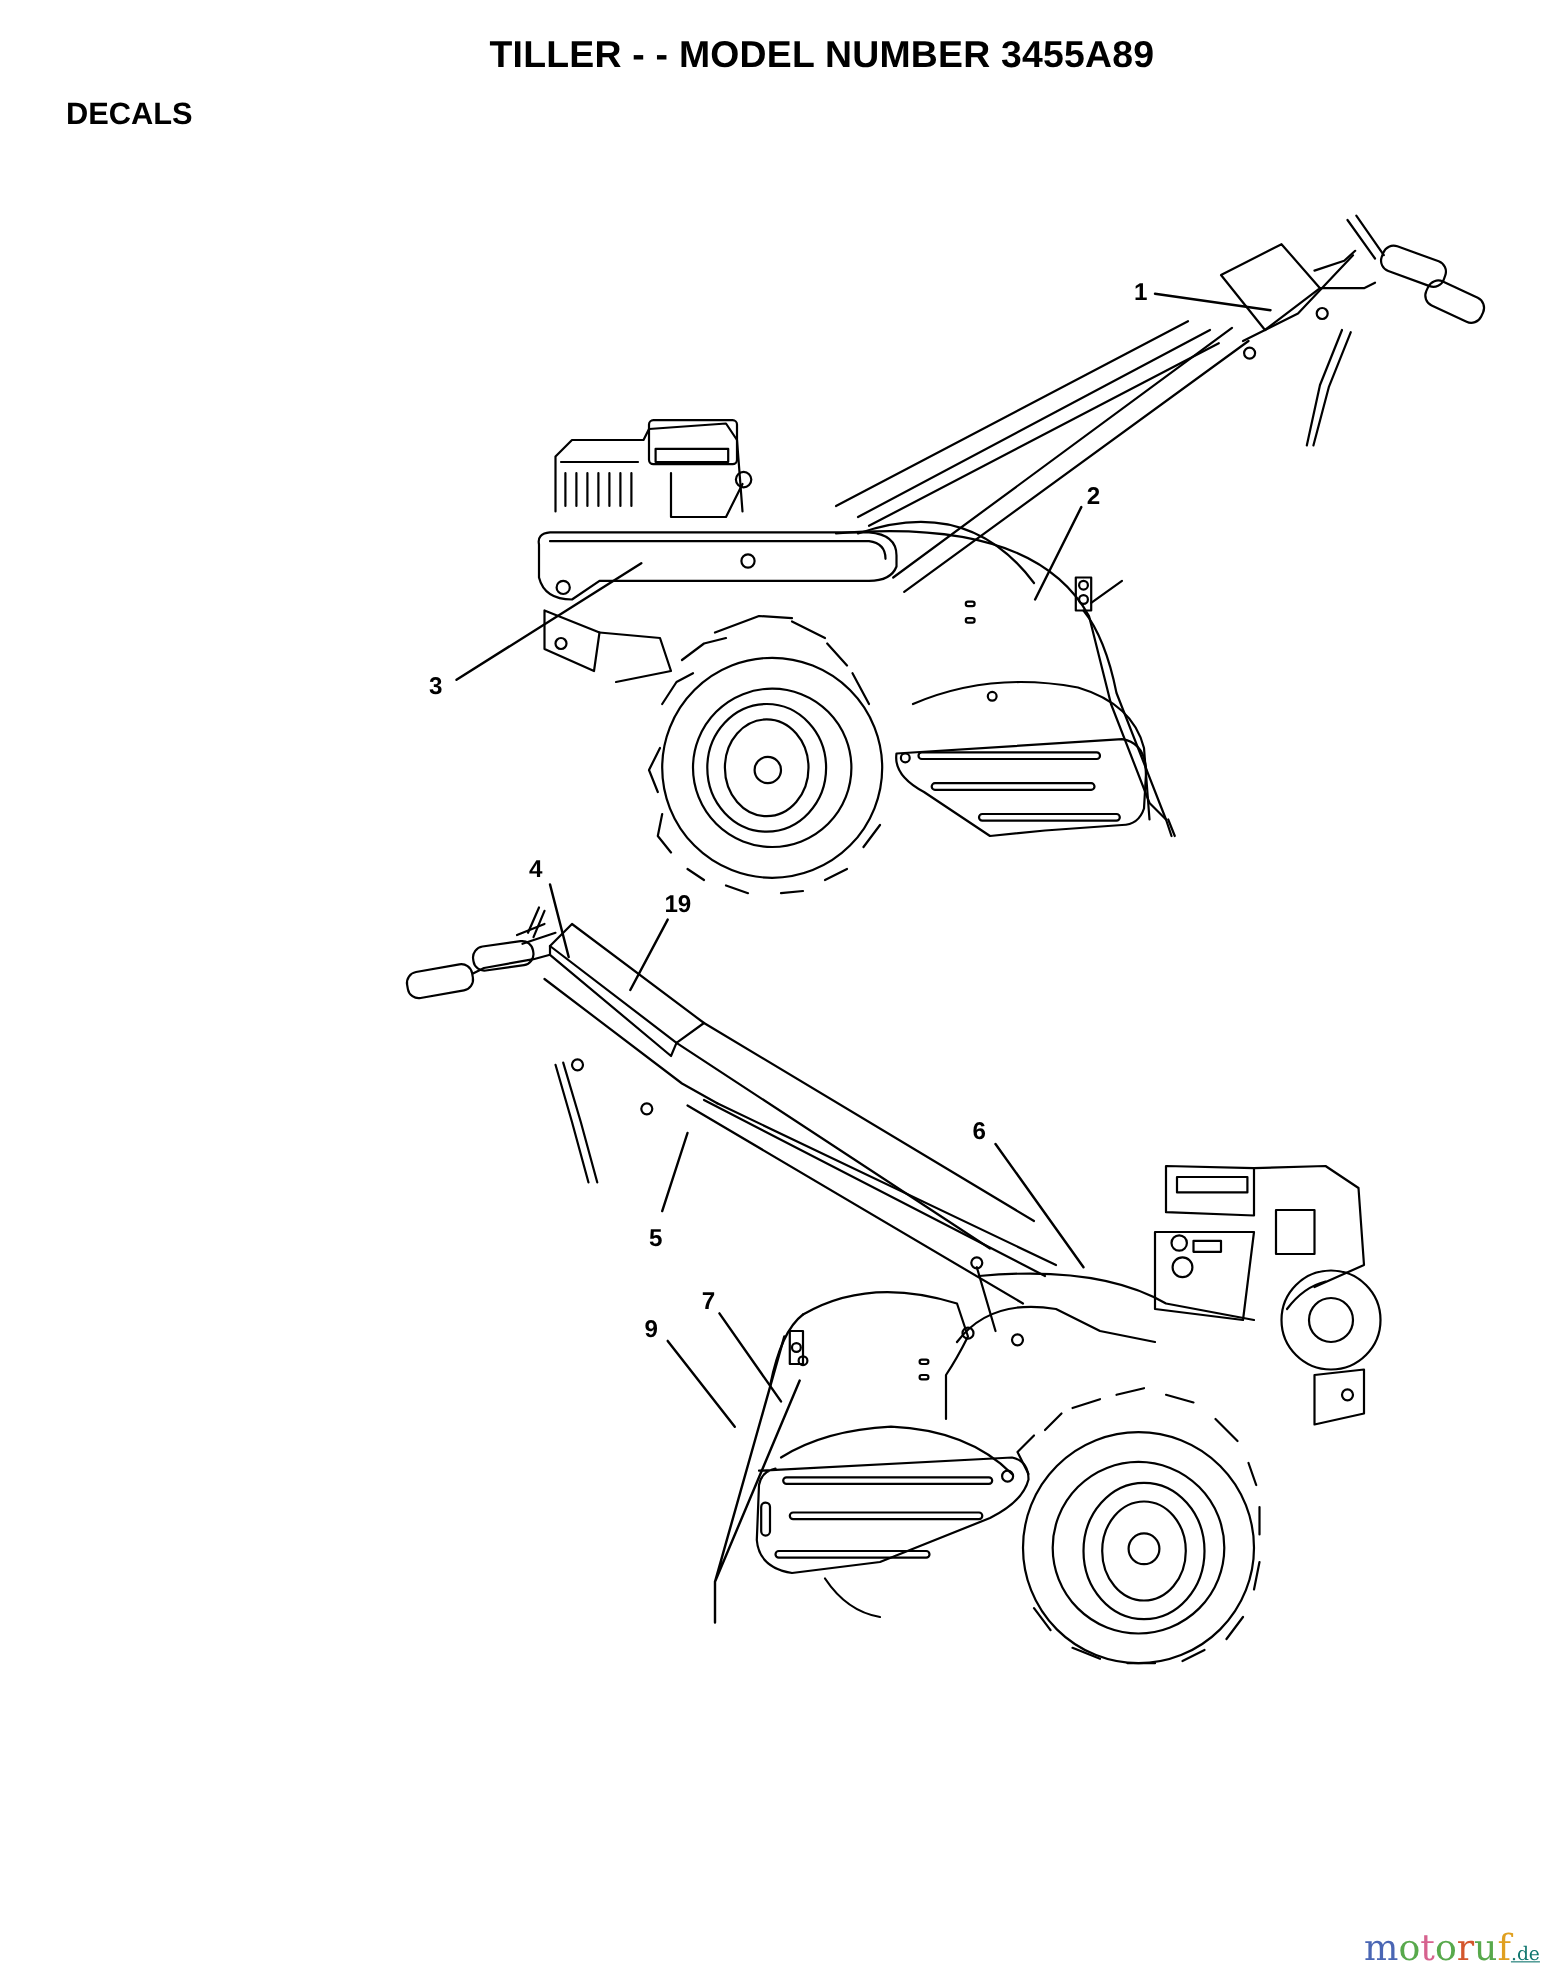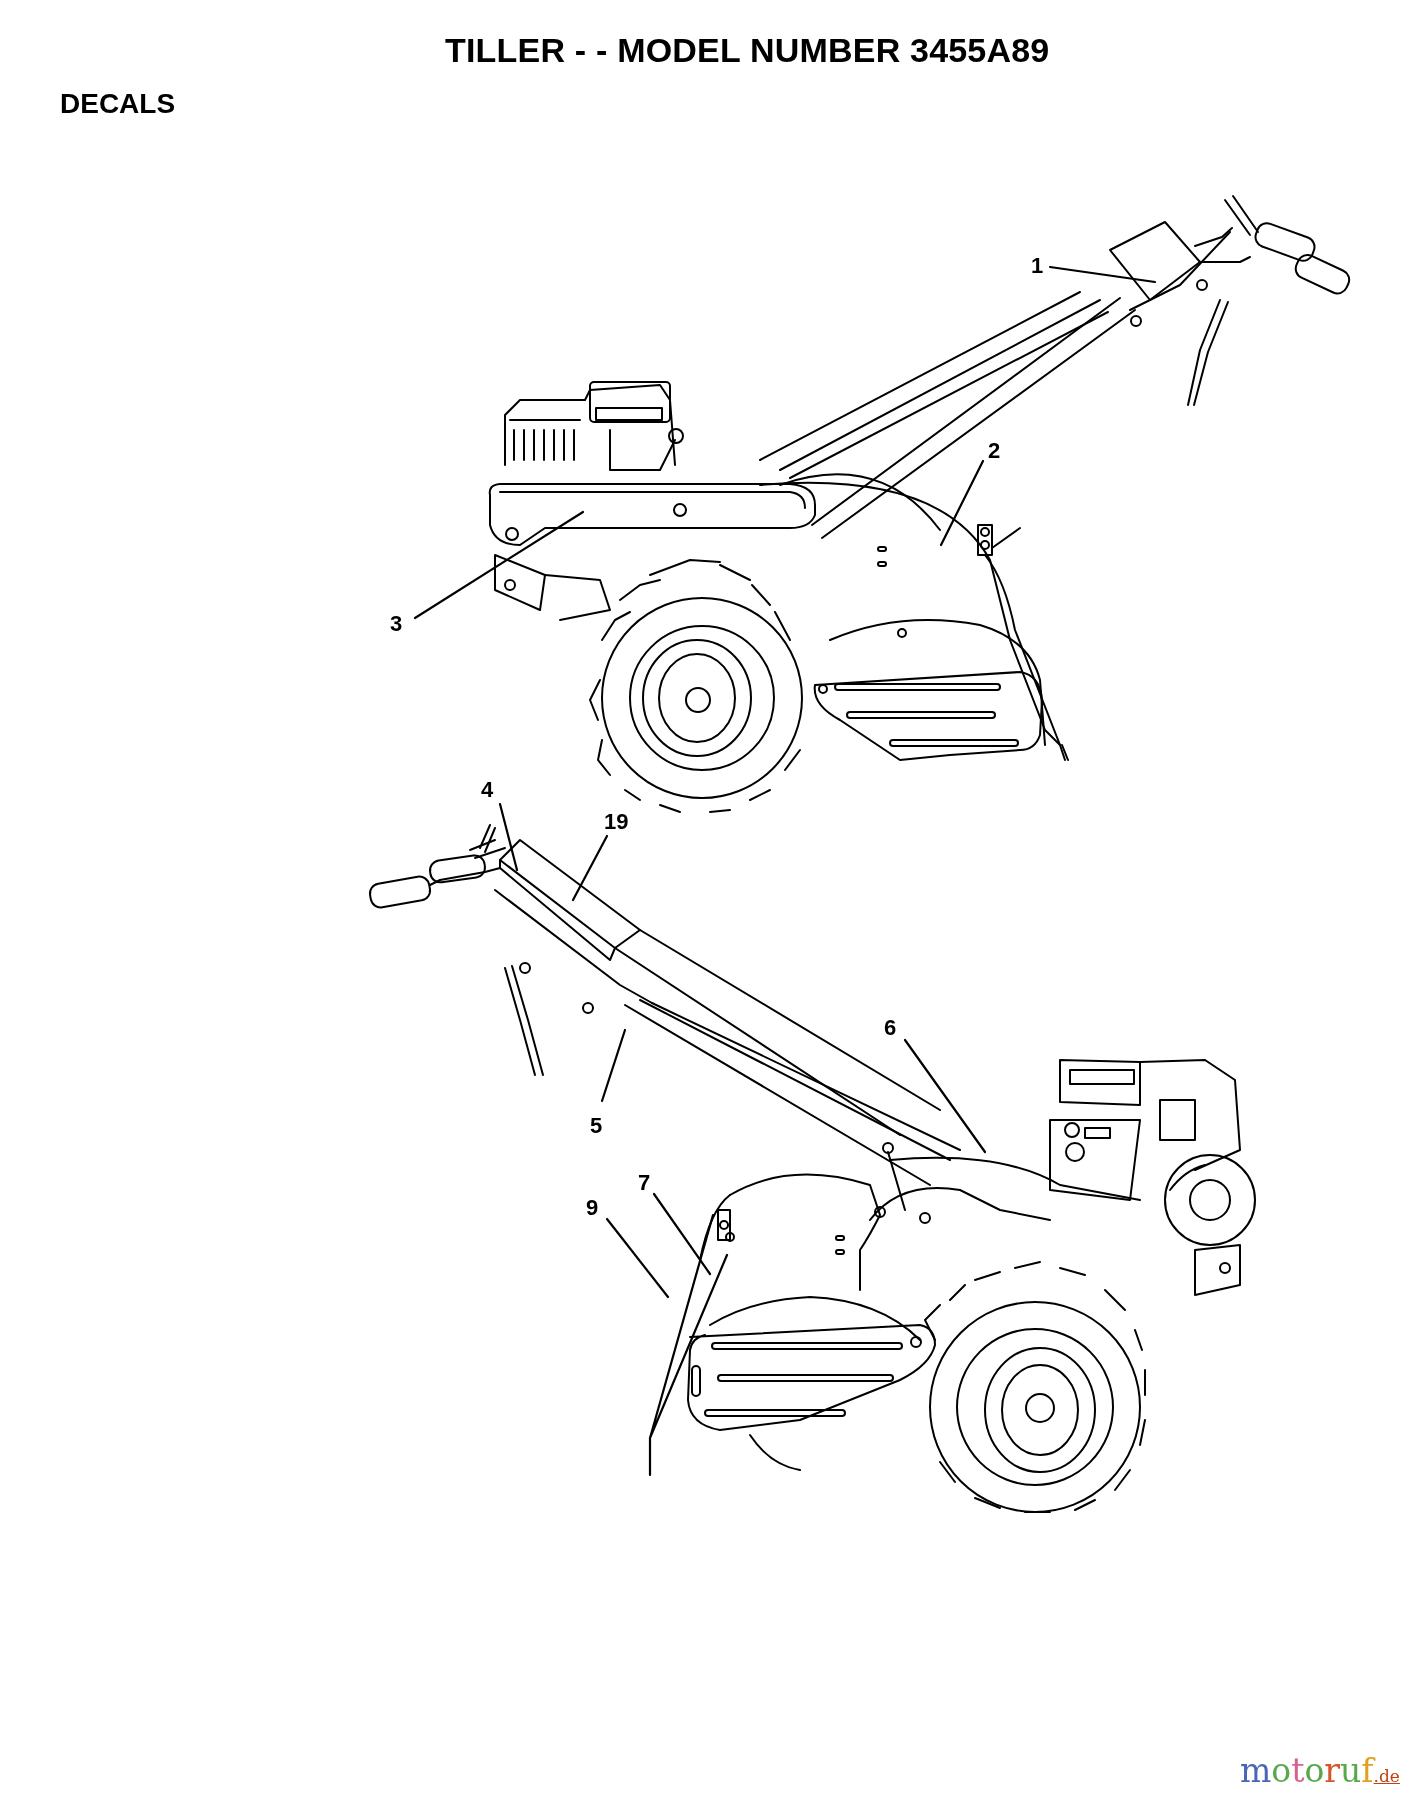--- a/index.html
+++ b/index.html
@@ -6,21 +6,21 @@
   body { width: 1401px; height: 1800px; position: relative; overflow: hidden;
          font-family: "Liberation Sans", sans-serif; color: #000; }
   .title { position: absolute; left: 445px; top: 30px; font-size: 34px; font-weight: bold;
            letter-spacing: 0.2px; white-space: nowrap; line-height: 40px; }
   .section { position: absolute; left: 44px; top: 87px; font-size: 28px; font-weight: bold;
              line-height: 34px; margin-left: 16px; }
   .callout { position: absolute; font-size: 22px; font-weight: bold; line-height: 22px; }
   svg.art { position: absolute; left: 0; top: 0; }
   .wm { position: absolute; left: 1240px; top: 1752px; font-family: "DejaVu Serif", serif;
         font-size: 33px; line-height: 38px; white-space: nowrap; }
-  .wm .de { font-size: 17px; color: #c2410c; text-decoration: underline; }
+  .wm .de { font-size: 17px; color: #0f766e; text-decoration: underline; }
 </style>
 </head>
 <body>
 
 <div class="title">TILLER - - MODEL NUMBER 3455A89</div>
 <div class="section">DECALS</div>
 
 <svg class="art" width="1401" height="1800" viewBox="0 0 1401 1800" fill="none" stroke="#000" stroke-width="2" stroke-linecap="round" stroke-linejoin="round">
 
   <g>

